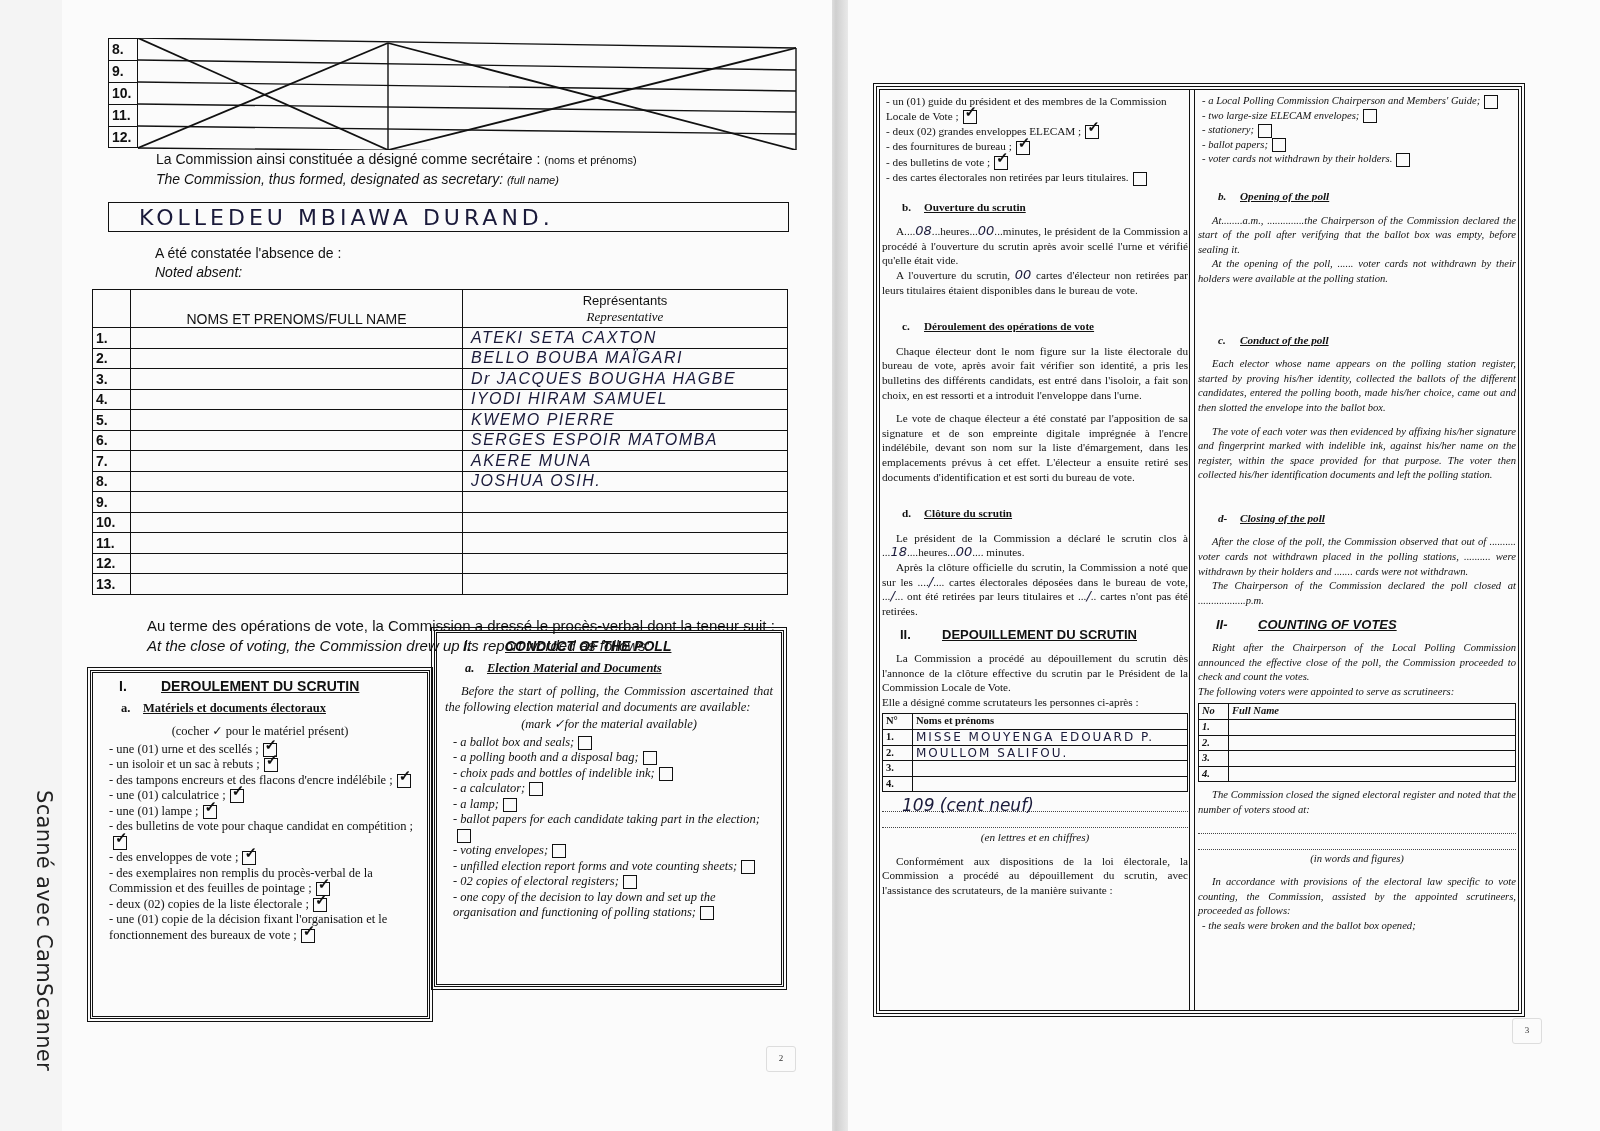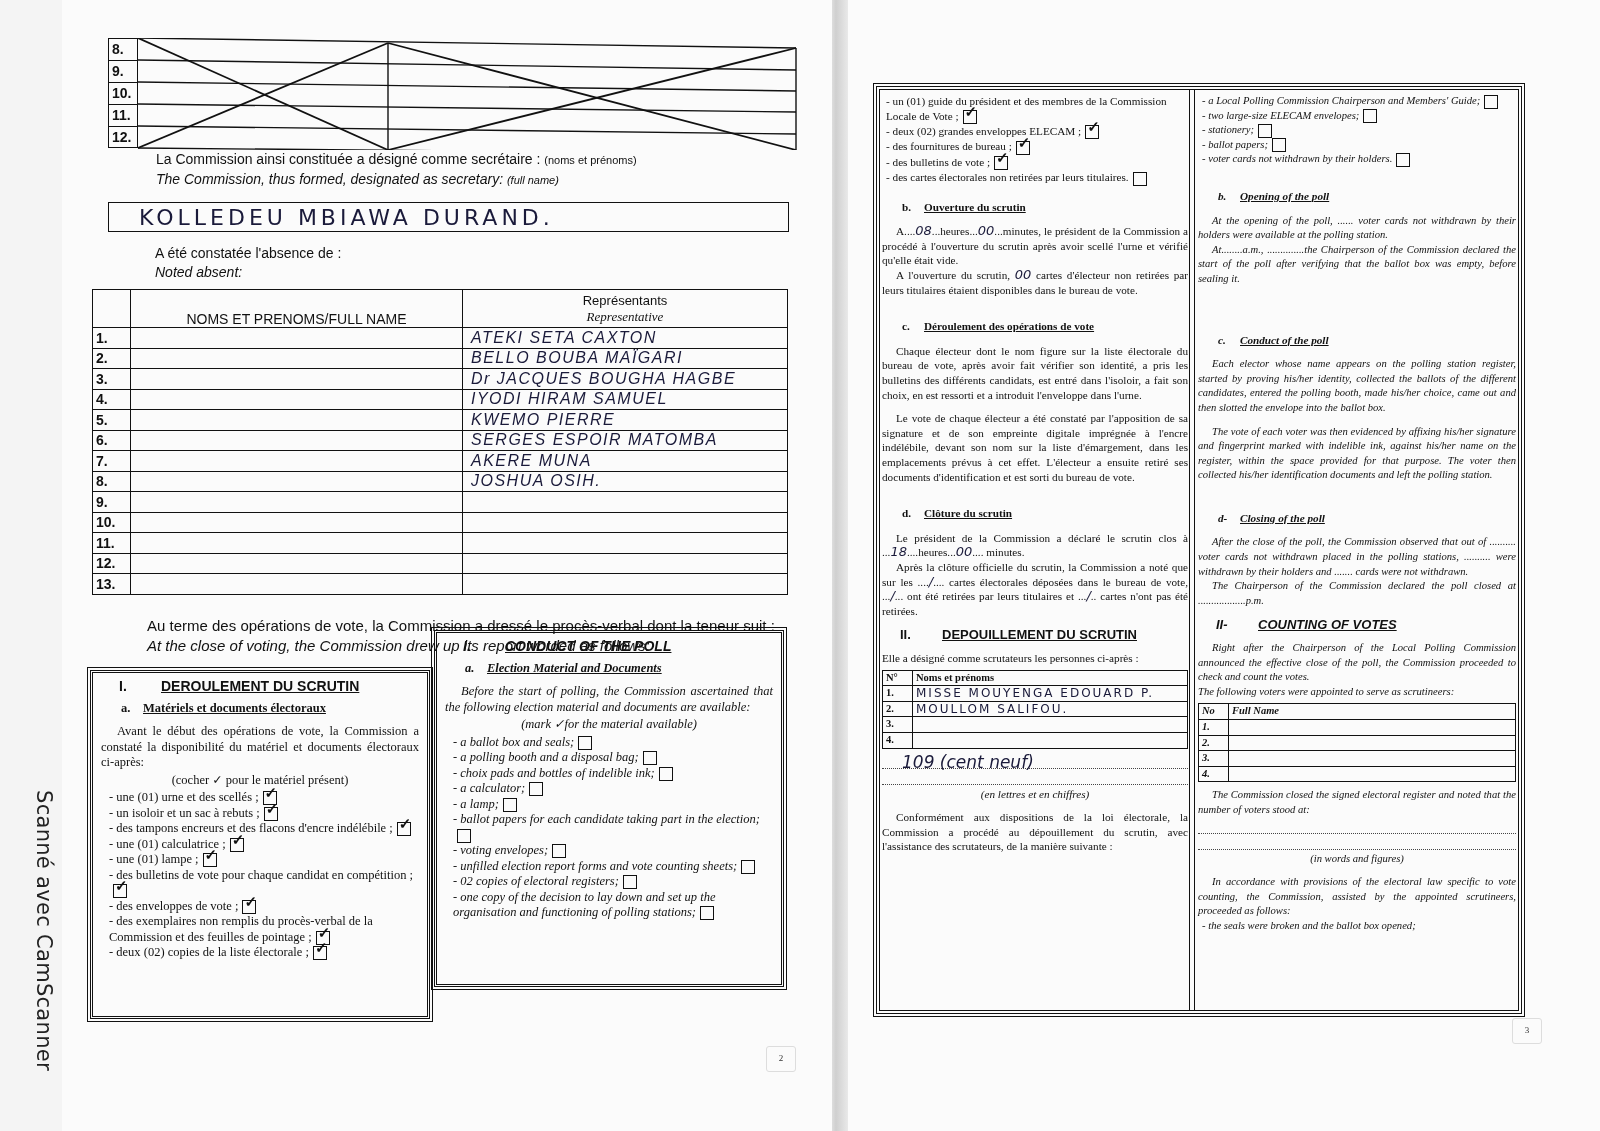--- a/index.html
+++ b/index.html
@@ -220,32 +220,32 @@
 
 <div class="close-text">
   <div>Au terme des opérations de vote, la Commission a dressé le procès-verbal dont la teneur suit :</div>
   <div class="it">At the close of voting, the Commission drew up its report worded as follows:</div>
 </div>
 
 <div class="boxed fr-box">
   <div class="col">
     <h2><span class="roman">I.</span><u>DEROULEMENT DU SCRUTIN</u></h2>
     <h3><span class="letter">a.</span><u>Matériels et documents électoraux</u></h3>
-    <p>Avant le début des opérations de vote, la Commission a constaté la disponibilité du matériel et documents électoraux ci-après:</p>
     <div class="mark-note">(cocher ✓ pour le matériel présent)</div>
     <ul id="fr-items">
         <li><span>une (01) urne et des scellés ;</span><span class="chk on"></span></li>
         <li><span>un isoloir et un sac à rebuts ;</span><span class="chk on"></span></li>
         <li><span>des tampons encreurs et des flacons d'encre indélébile ;</span><span class="chk on"></span></li>
         <li><span>une (01) calculatrice ;</span><span class="chk on"></span></li>
         <li><span>une (01) lampe ;</span><span class="chk on"></span></li>
         <li><span>des bulletins de vote pour chaque candidat en compétition ;</span><span class="chk on"></span></li>
         <li><span>des enveloppes de vote ;</span><span class="chk on"></span></li>
         <li><span>des exemplaires non remplis du procès-verbal de la Commission et des feuilles de pointage ;</span><span class="chk on"></span></li>
         <li><span>deux (02) copies de la liste électorale ;</span><span class="chk on"></span></li>
+        <li><span>une (01) copie de la décision fixant l'organisation et le fonctionnement des bureaux de vote ;</span><span class="chk on"></span></li>
       </ul>
   </div>
 </div>
 
 <div class="boxed en-box">
   <div class="col en">
     <h2><span class="roman">I.</span><u>CONDUCT OF THE POLL</u></h2>
     <h3><span class="letter">a.</span><u>Election Material and Documents</u></h3>
     <p>Before the start of polling, the Commission ascertained that the following election material and documents are available:</p>
     <div class="mark-note">(mark ✓for the material available)</div>
@@ -295,20 +295,21 @@
 
     <h3 style="margin-top:22px;"><span class="letter">d.</span><u>Clôture du scrutin</u></h3>
     <p>
       <span>Le président de la Commission a déclaré le scrutin clos à</span> ...<span class="hw">18</span>....<span>heures</span>...<span class="hw">00</span>.... <span>minutes.</span>
     </p>
     <p>
       <span>Après la clôture officielle du scrutin, la Commission a noté que sur les</span> ....<span class="hw">/</span>.... <span>cartes électorales déposées dans le bureau de vote,</span> ...<span class="hw">/</span>... <span>ont été retirées par leurs titulaires et</span> ...<span class="hw">/</span>.. <span>cartes n'ont pas été retirées.</span>
     </p>
 
     <h2><span class="roman">II.</span><u>DEPOUILLEMENT DU SCRUTIN</u></h2>
+    <p>La Commission a procédé au dépouillement du scrutin dès l'annonce de la clôture effective du scrutin par le Président de la Commission Locale de Vote.</p>
     <div>Elle a désigné comme scrutateurs les personnes ci-après :</div>
     <table class="scrut-table">
       <thead>
           <tr>
         <th style="width:30px;">N°</th>
         <th>Noms et prénoms</th>
       </tr>
         </thead>
       <tbody id="scrut-fr">
           <tr>
@@ -339,22 +340,22 @@
   <div class="rp-col rp-en">
     <ul id="rp-en-items">
         <li><span>a Local Polling Commission Chairperson and Members' Guide;</span><span class="chk"></span></li>
         <li><span>two large-size ELECAM envelopes;</span><span class="chk"></span></li>
         <li><span>stationery;</span><span class="chk"></span></li>
         <li><span>ballot papers;</span><span class="chk"></span></li>
         <li><span>voter cards not withdrawn by their holders.</span><span class="chk"></span></li>
       </ul>
 
     <h3 style="margin-top:22px;"><span class="letter">b.</span><u>Opening of the poll</u></h3>
+    <p>At........a.m., ..............the Chairperson of the Commission declared the start of the poll after verifying that the ballot box was empty, before sealing it.</p>
     <p>At the opening of the poll, ...... voter cards not withdrawn by their holders were available at the polling station.</p>
-    <p>At........a.m., ..............the Chairperson of the Commission declared the start of the poll after verifying that the ballot box was empty, before sealing it.</p>
 
     <h3 style="margin-top:46px;"><span class="letter">c.</span><u>Conduct of the poll</u></h3>
     <p>Each elector whose name appears on the polling station register, started by proving his/her identity, collected the ballots of the different candidates, entered the polling booth, made his/her choice, came out and then slotted the envelope into the ballot box.</p>
     <div class="sp"></div>
     <p>The vote of each voter was then evidenced by affixing his/her signature and fingerprint marked with indelible ink, against his/her name on the register, within the space provided for that purpose. The voter then collected his/her identification documents and left the polling station.</p>
 
     <h3 style="margin-top:28px;"><span class="letter">d-</span><u>Closing of the poll</u></h3>
     <p>After the close of the poll, the Commission observed that out of .......... voter cards not withdrawn placed in the polling stations, .......... were withdrawn by their holders and ....... cards were not withdrawn.</p>
     <p>The Chairperson of the Commission declared the poll closed at ..................p.m.</p>
 

